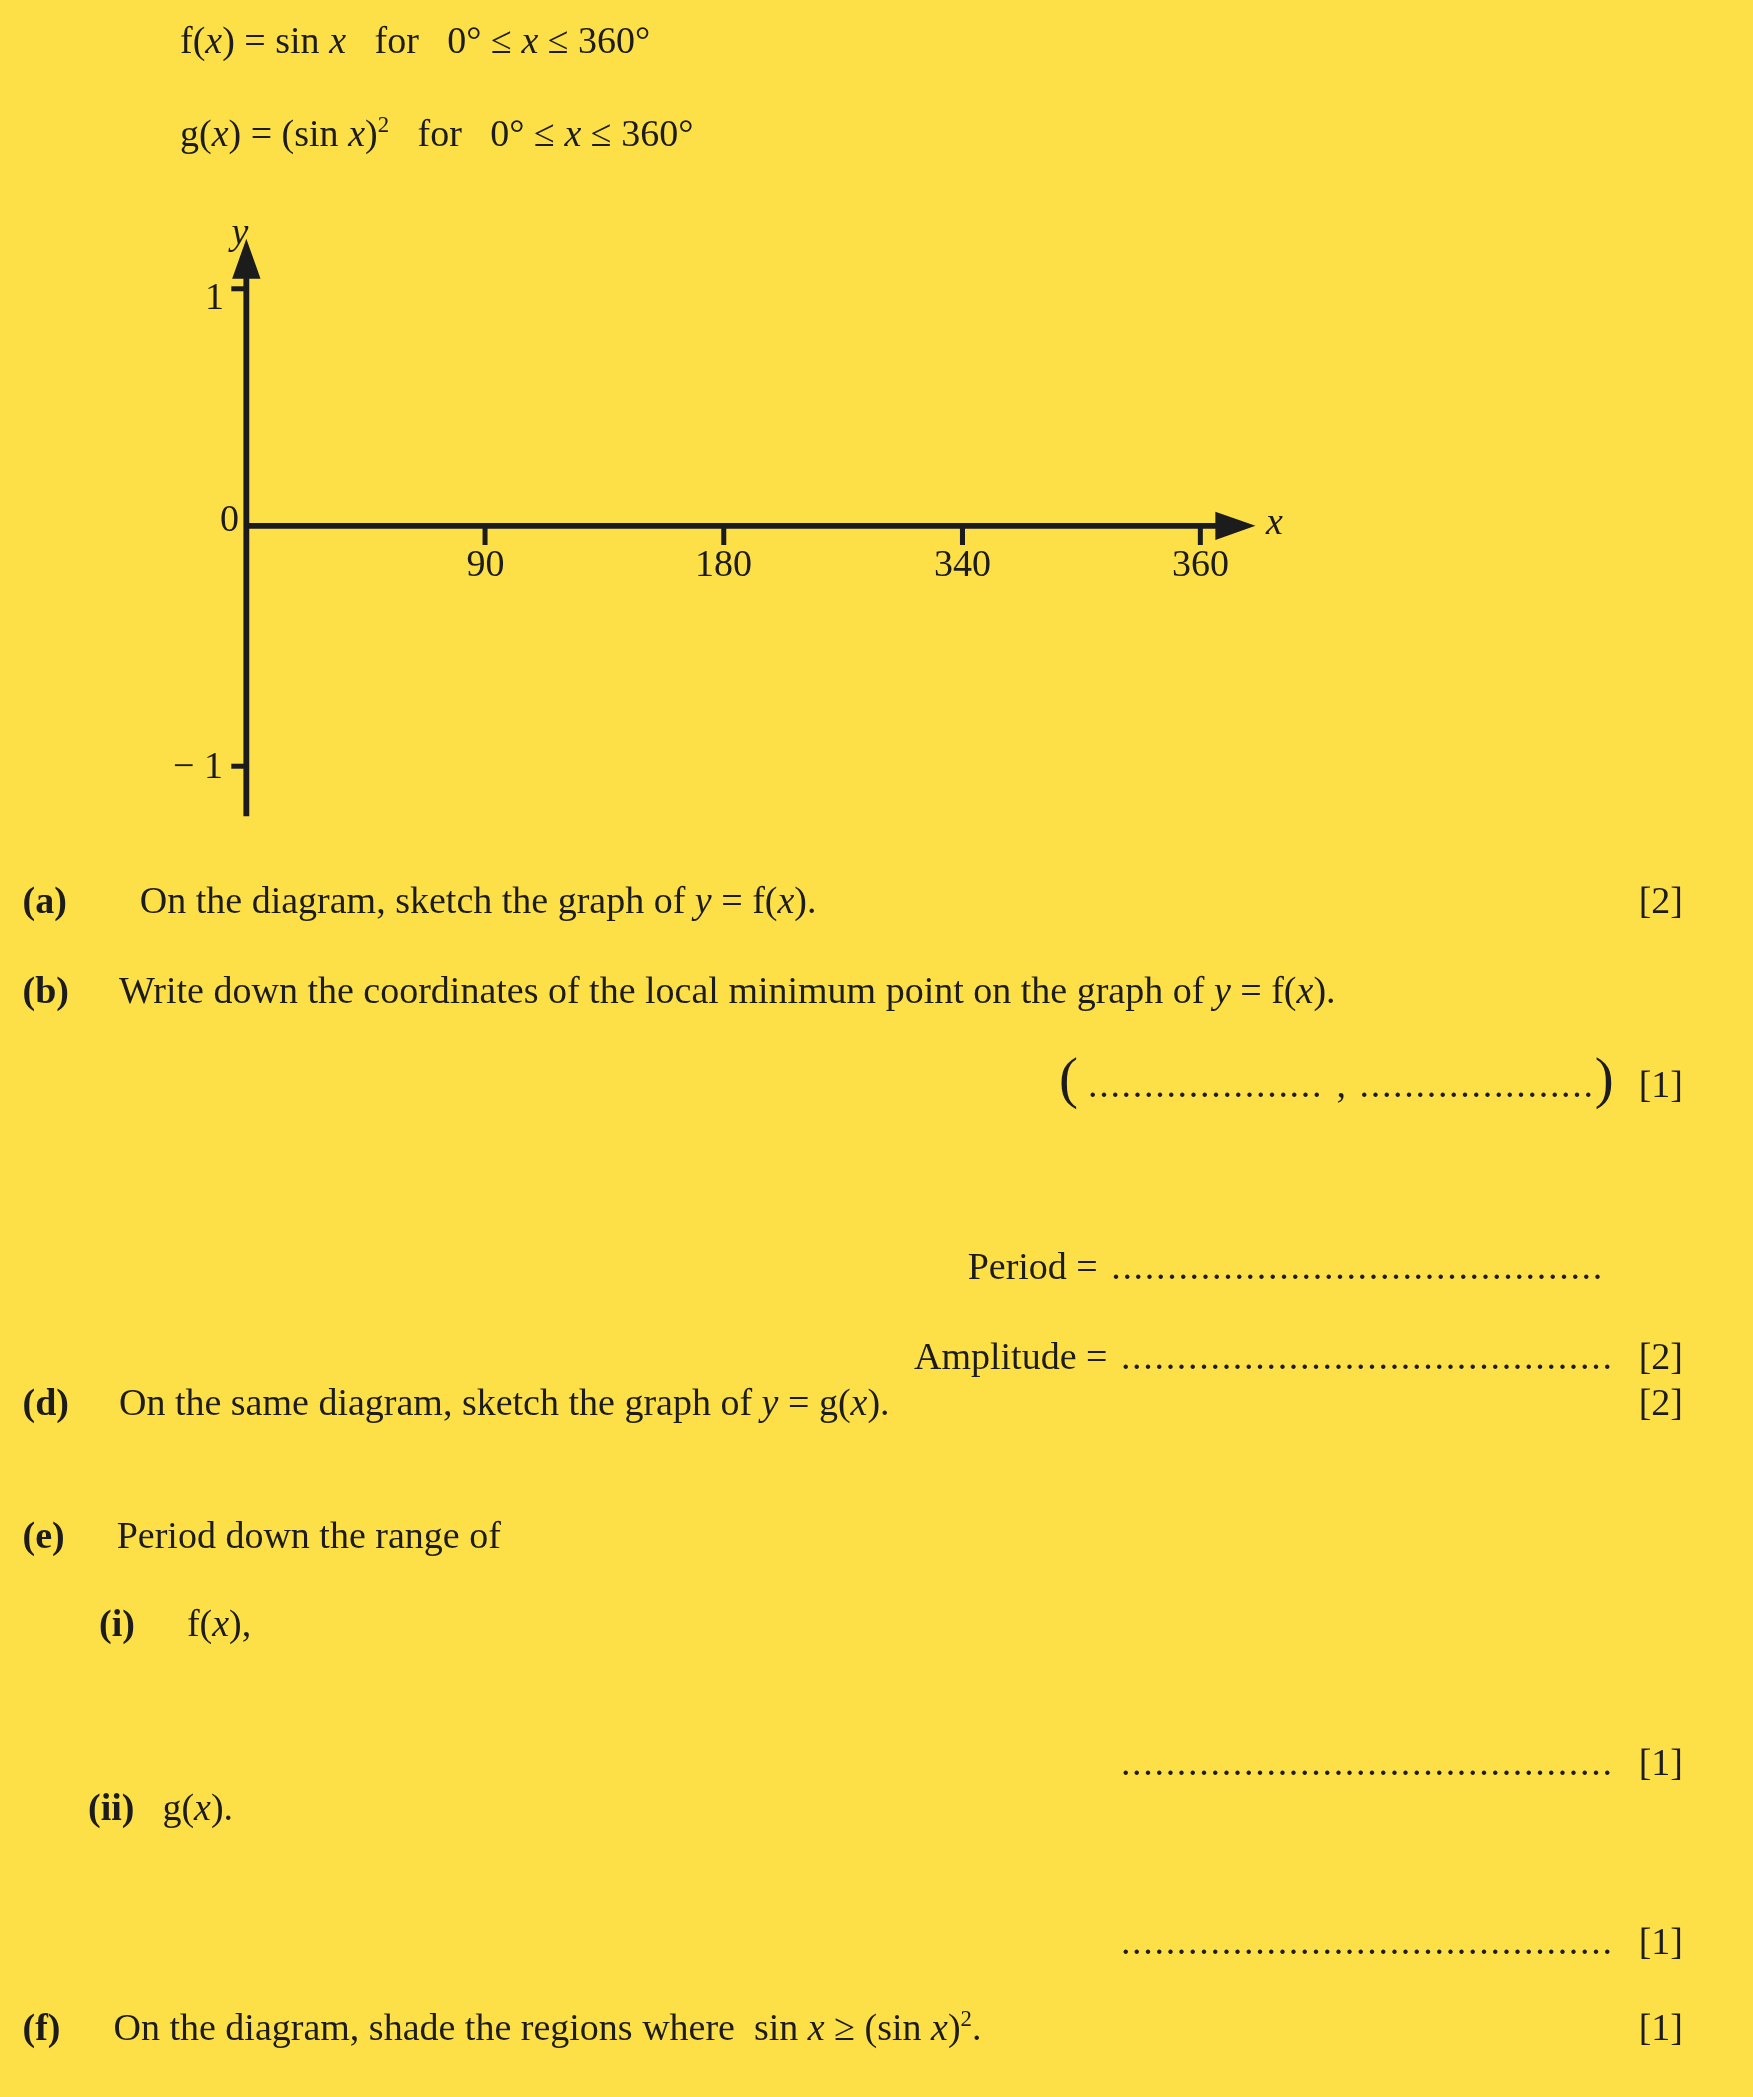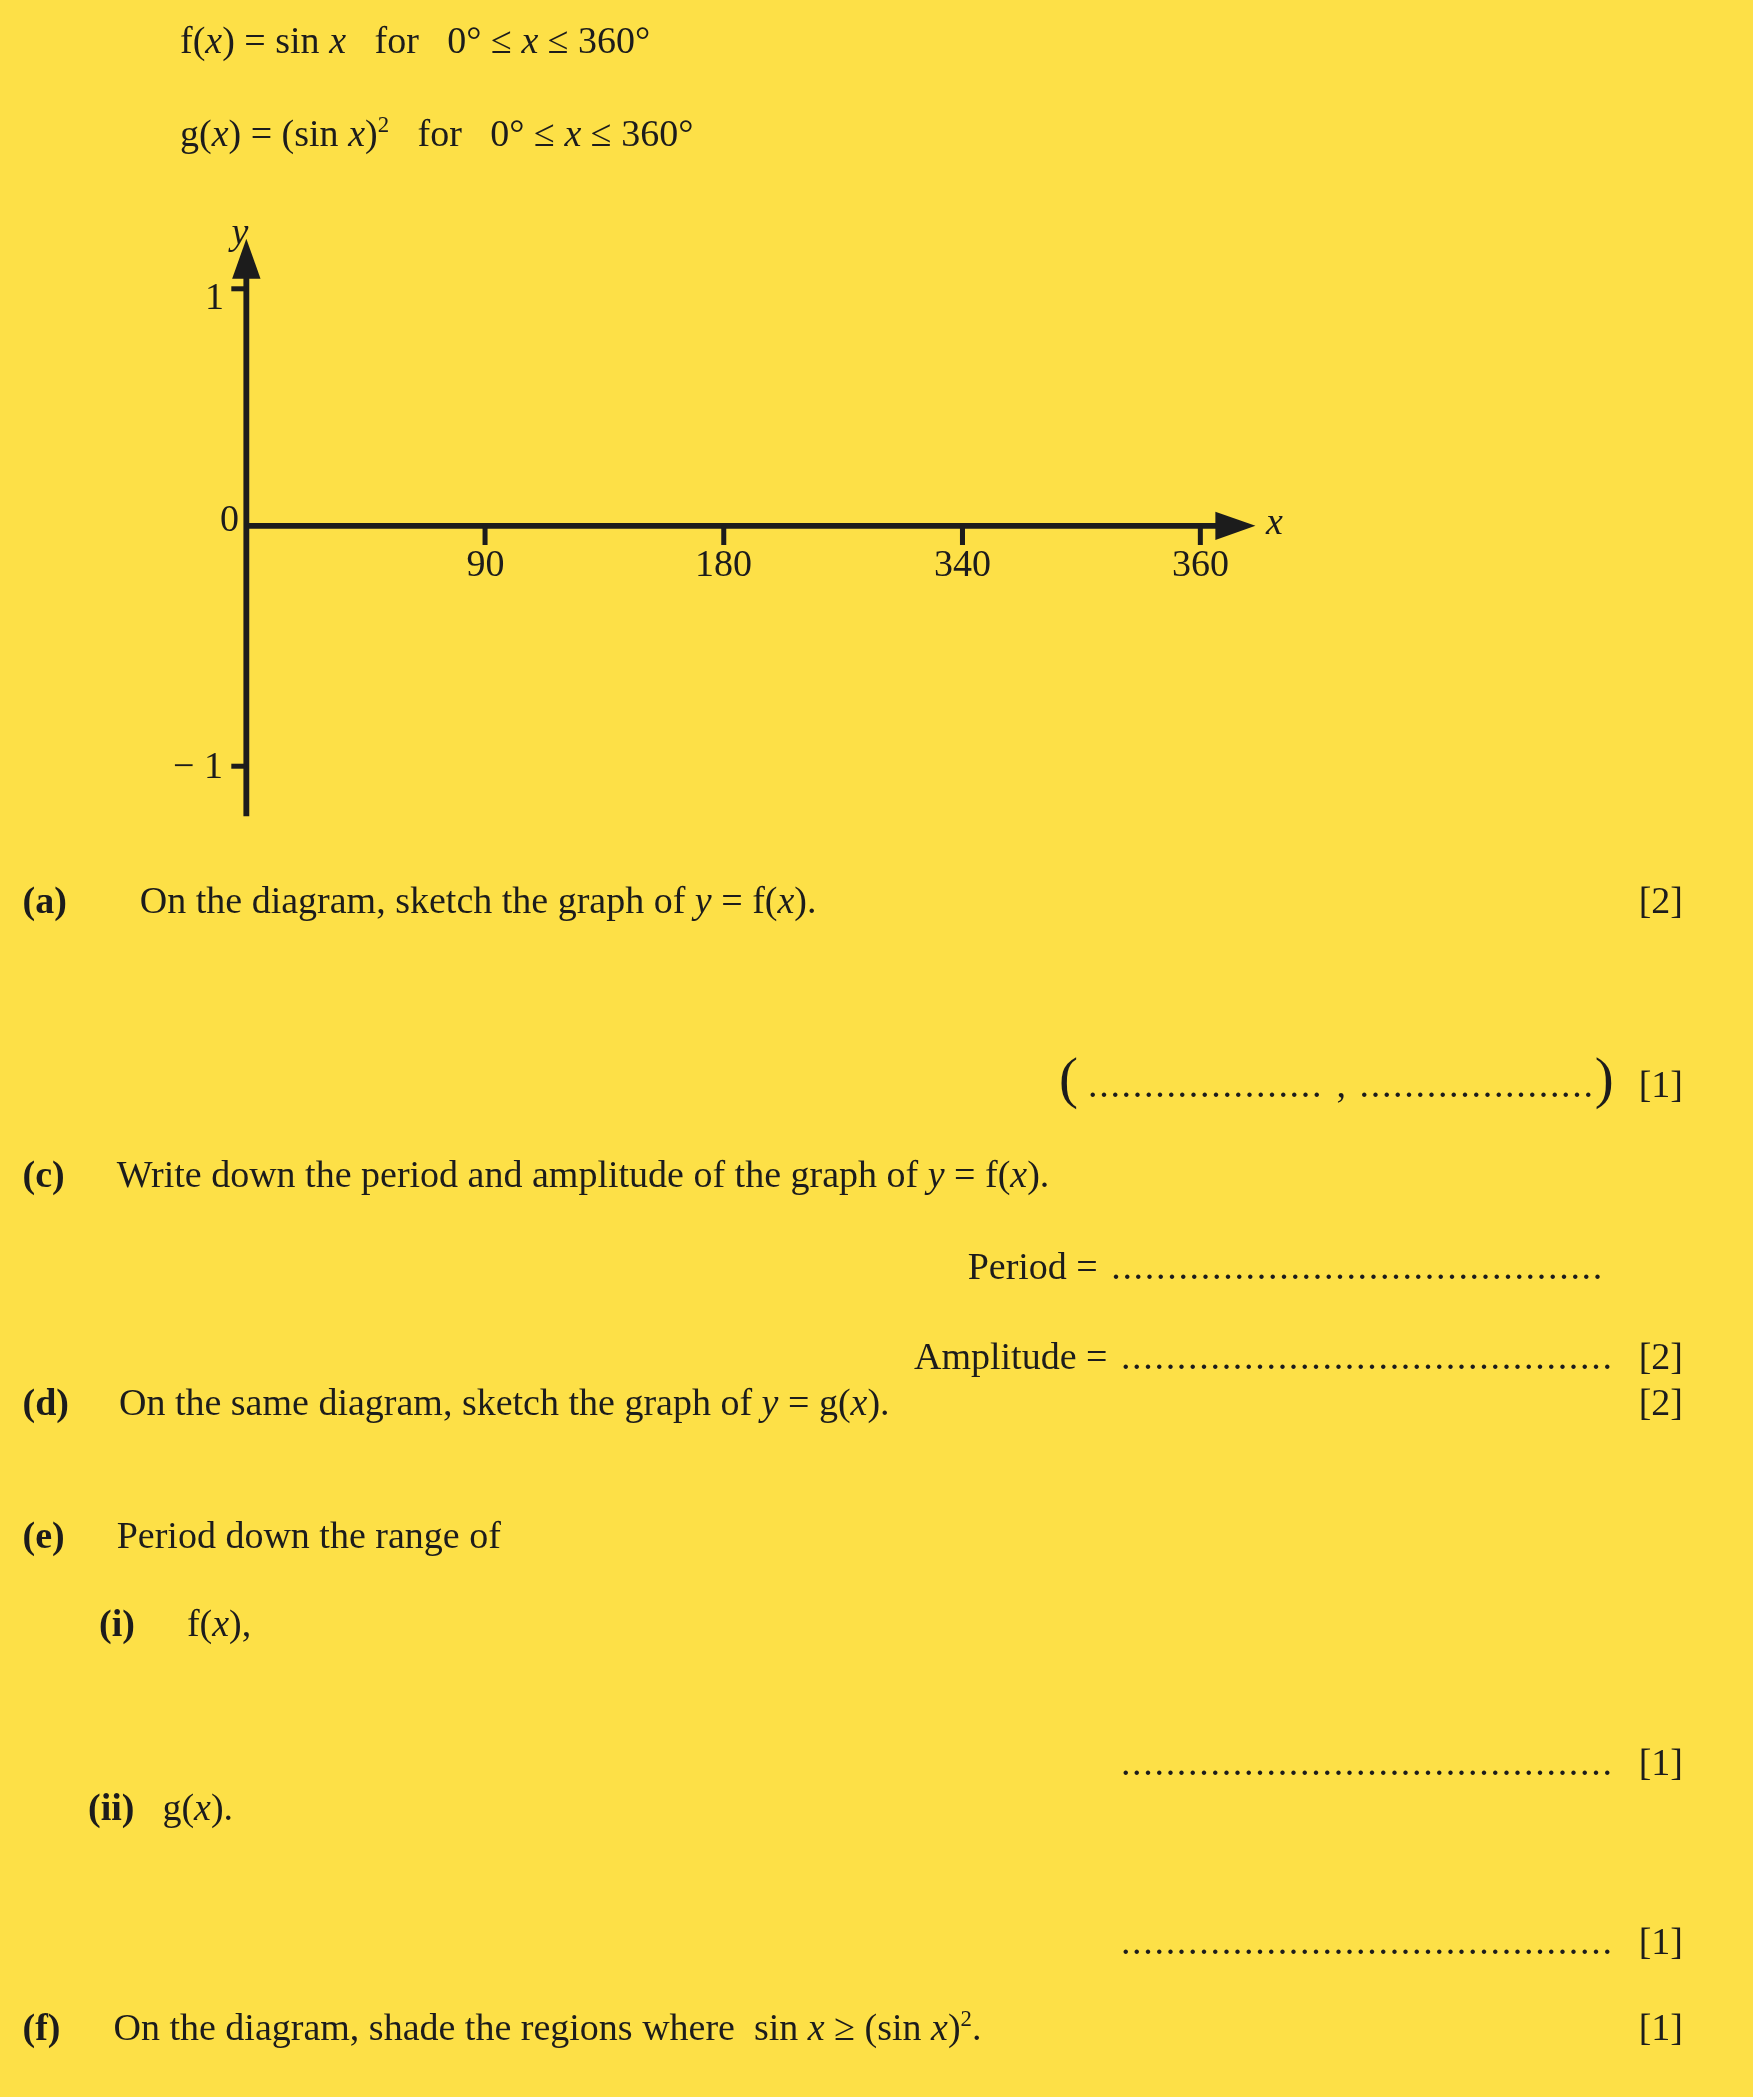--- a/index.html
+++ b/index.html
@@ -77,33 +77,33 @@
   <div class="tick-label-x" style="left:427px;top:541px;">90</div>
   <div class="tick-label-x" style="left:665px;top:541px;">180</div>
   <div class="tick-label-x" style="left:904px;top:541px;">340</div>
   <div class="tick-label-x" style="left:1142px;top:541px;">360</div>
 
   <div class="qrow" style="top:878px;">
     <span class="qlabel">(a)</span><span class="qtext" style="margin-left:73px;display:inline-block;">On the diagram, sketch the graph of <i>y</i> = f(<i>x</i>).</span>
     <span class="mark">[2]</span>
   </div>
 
+  <div class="qrow" style="top:968px;">
+    <span class="qlabel">(b)</span><span class="qtext" style="margin-left:50px;display:inline-block;">Write down the coordinates of the local minimum point on the graph of <i>y</i> = f(<i>x</i>).</span>
+  </div>
 
   <div class="answer-row" style="top:1049px;">
     <span class="paren">(</span>
     <span class="dots dots-after-open">.....................</span>
     <span class="comma">,</span>
     <span class="dots">.....................</span>
     <span class="paren">)</span>
     <span class="mark-inline">[1]</span>
   </div>
 
-  <div class="qrow" style="top:1152px;">
-    <span class="qlabel">(c)</span><span class="qtext" style="margin-left:52px;display:inline-block;">Write down the period and amplitude of the graph of <i>y</i> = f(<i>x</i>).</span>
-  </div>
 
   <div class="answer-row" style="top:1244px;right:149px;">
     <span>Period =</span>
     <span class="dots dots-after-label">............................................</span>
   </div>
 
   <div class="answer-row" style="top:1334px;">
     <span>Amplitude =</span>
     <span class="dots dots-after-label">............................................</span>
     <span class="mark-inline">[2]</span>

